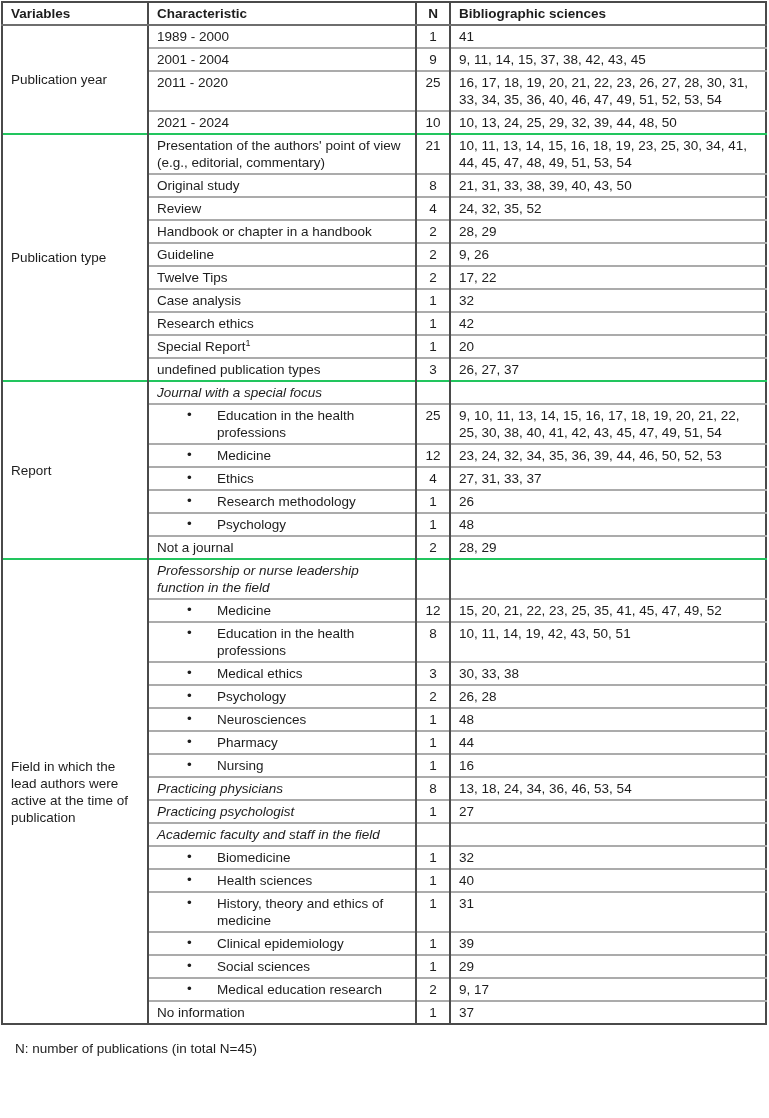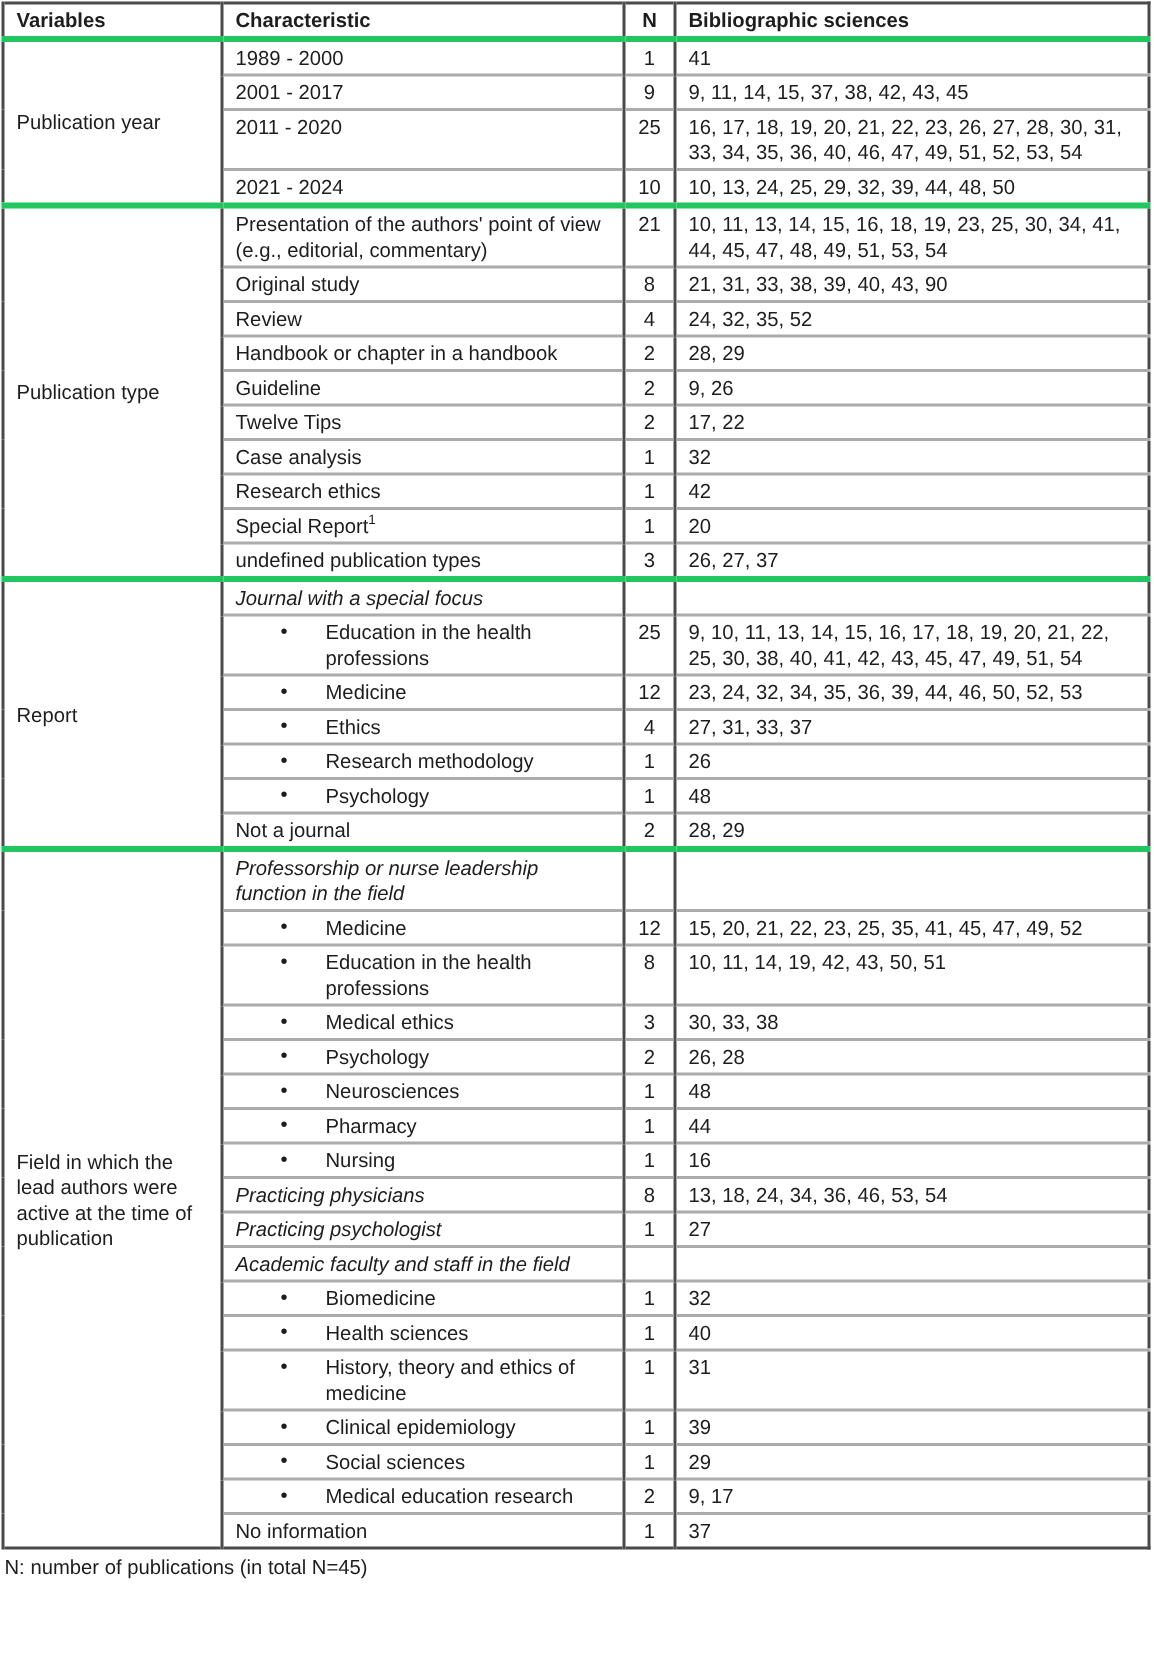--- a/index.html
+++ b/index.html
@@ -33,21 +33,21 @@
     overflow: hidden;
   }
   thead th {
     font-weight: bold;
     border-bottom: 2px solid #6e6e6e;
   }
   tbody td {
     border-top: 2px solid #ababab;
   }
   tr.section-start > td {
-    border-top: 4px solid #22c55e;
+    border-top: 2px solid #22c55e;
   }
   td.cell-variable {
     vertical-align: middle;
   }
   td.cell-n { text-align: center; padding-left: 2px; padding-right: 2px; }
   td.cell-char.italic { font-style: italic; }
   td.cell-char.bullet { padding-left: 68px; position: relative; }
   td.cell-char .bullet-glyph {
     position: absolute;
     left: 38px;
@@ -56,21 +56,21 @@
   sup.fn {
     font-size: 9px;
     line-height: 0;
     vertical-align: super;
   }
   .footnotes {
     padding: 2px 4px 4px 2px;
     font-size: 13.5px;
     line-height: 19px;
   }
-  .footnotes p { margin: 0; }
+  .footnotes p { margin: 12px; }
 </style>
 </head>
 <body>
 
 <div class="page">
 
   <table class="summary">
     <colgroup>
       <col class="c-var">
         <col class="c-char">
@@ -86,21 +86,21 @@
       </tr>
     </thead>
     <tbody>
         <tr class="section-start">
           <td rowspan="4" class="cell-variable">Publication year</td>
           <td class="cell-char"><span>1989 - 2000</span></td>
           <td class="cell-n">1</td>
           <td class="cell-refs">41</td>
         </tr>
         <tr>
-          <td class="cell-char"><span>2001 - 2017</span></td>
+          <td class="cell-char"><span>2001 - 2004</span></td>
           <td class="cell-n">9</td>
           <td class="cell-refs">9, 11, 14, 15, 37, 38, 42, 43, 45</td>
         </tr>
         <tr>
           <td class="cell-char"><span>2011 - 2020</span></td>
           <td class="cell-n">25</td>
           <td class="cell-refs">16, 17, 18, 19, 20, 21, 22, 23, 26, 27, 28, 30, 31, 33, 34, 35, 36, 40, 46, 47, 49, 51, 52, 53, 54</td>
         </tr>
         <tr>
           <td class="cell-char"><span>2021 - 2024</span></td>
@@ -109,21 +109,21 @@
         </tr>
         <tr class="section-start">
           <td rowspan="10" class="cell-variable">Publication type</td>
           <td class="cell-char"><span>Presentation of the authors' point of view (e.g., editorial, commentary)</span></td>
           <td class="cell-n">21</td>
           <td class="cell-refs">10, 11, 13, 14, 15, 16, 18, 19, 23, 25, 30, 34, 41, 44, 45, 47, 48, 49, 51, 53, 54</td>
         </tr>
         <tr>
           <td class="cell-char"><span>Original study</span></td>
           <td class="cell-n">8</td>
-          <td class="cell-refs">21, 31, 33, 38, 39, 40, 43, 90</td>
+          <td class="cell-refs">21, 31, 33, 38, 39, 40, 43, 50</td>
         </tr>
         <tr>
           <td class="cell-char"><span>Review</span></td>
           <td class="cell-n">4</td>
           <td class="cell-refs">24, 32, 35, 52</td>
         </tr>
         <tr>
           <td class="cell-char"><span>Handbook or chapter in a handbook</span></td>
           <td class="cell-n">2</td>
           <td class="cell-refs">28, 29</td>

